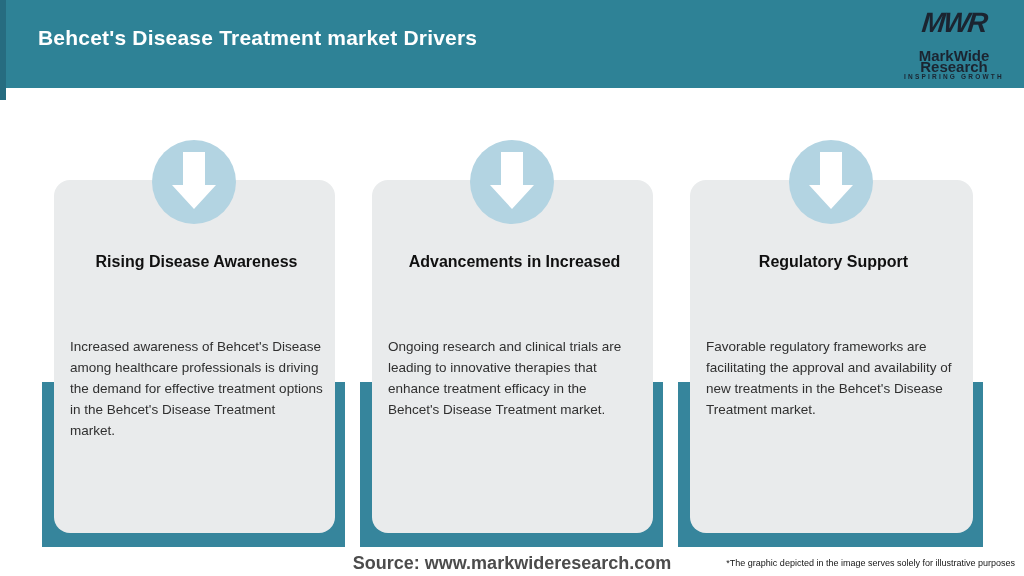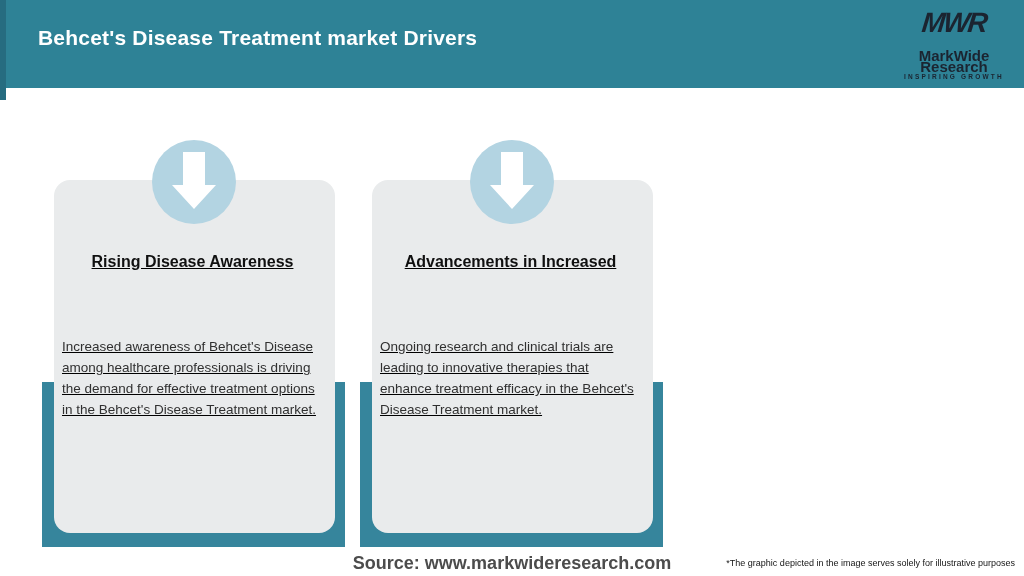--- a/index.html
+++ b/index.html
@@ -27,21 +27,21 @@
   .logo-mark{font-size:28px;line-height:30px;font-weight:bold;font-style:italic;letter-spacing:-2px;transform:skewX(-6deg);color:var(--logo-dark);}
   .logo-name{font-size:15px;line-height:11px;font-weight:bold;margin-top:12px;color:var(--logo-dark);}
   .logo-tagline{font-size:6.5px;line-height:8px;font-weight:bold;letter-spacing:2.2px;margin-top:1px;color:var(--logo-dark);}
 
   
   .unit{position:absolute;top:140px;width:303px;height:407px;}
   .unit.u1{left:42px;}
   .unit.u2{left:360px;}
   .unit.u3{left:678px;width:305px;}
   .teal-back{position:absolute;left:0;right:0;top:242px;bottom:0;background:var(--accent-teal);}
-  .card{position:absolute;left:12px;right:10px;top:40px;bottom:14px;background:var(--card-bg);border-radius:16px;padding:72px 12px 0 8px;text-decoration:underline;}
+  .card{position:absolute;left:12px;right:10px;top:40px;bottom:14px;background:var(--card-bg);border-radius:16px;padding:72px 12px 0 16px;}
   .card-title{font-size:16px;line-height:20px;font-weight:bold;color:var(--heading-dark);text-align:center;}
   .card-desc{margin-top:64px;font-size:13.5px;line-height:21px;color:var(--body-dark);text-align:left;}
   .circle{position:absolute;top:0;left:50%;margin-left:-42px;width:84px;height:84px;border-radius:50%;background:var(--circle-blue);}
   .circle svg{position:absolute;left:50%;top:12px;margin-left:-23px;}
 
   
   .source{position:absolute;left:0;top:553px;width:1024px;text-align:center;font-size:18px;font-weight:bold;color:var(--source-gray);}
   .disclaimer{position:absolute;right:9px;top:558px;font-size:9px;color:#151515;}
 </style>
 </head>
@@ -78,17 +78,29 @@
       <div class="card-title">Advancements in Increased</div>
       <div class="card-desc">Ongoing research and clinical trials are leading to innovative therapies that enhance treatment efficacy in the Behcet's Disease Treatment market.</div>
     </div>
     <div class="circle">
       <svg width="46" height="58" viewBox="0 0 46 58">
         <path d="M12 0 H34 V33 H45 L23 57 L1 33 H12 Z" fill="#ffffff"></path>
       </svg>
     </div>
   </div>
 
+  <div class="unit u3">
+    <div class="teal-back"></div>
+    <div class="card">
+      <div class="card-title">Regulatory Support</div>
+      <div class="card-desc">Favorable regulatory frameworks are facilitating the approval and availability of new treatments in the Behcet's Disease Treatment market.</div>
+    </div>
+    <div class="circle">
+      <svg width="46" height="58" viewBox="0 0 46 58">
+        <path d="M12 0 H34 V33 H45 L23 57 L1 33 H12 Z" fill="#ffffff"></path>
+      </svg>
+    </div>
+  </div>
 
   <div class="source">Source: www.markwideresearch.com</div>
   <div class="disclaimer">*The graphic depicted in the image serves solely for illustrative purposes</div>
 
 </div>
 
 </body></html>

